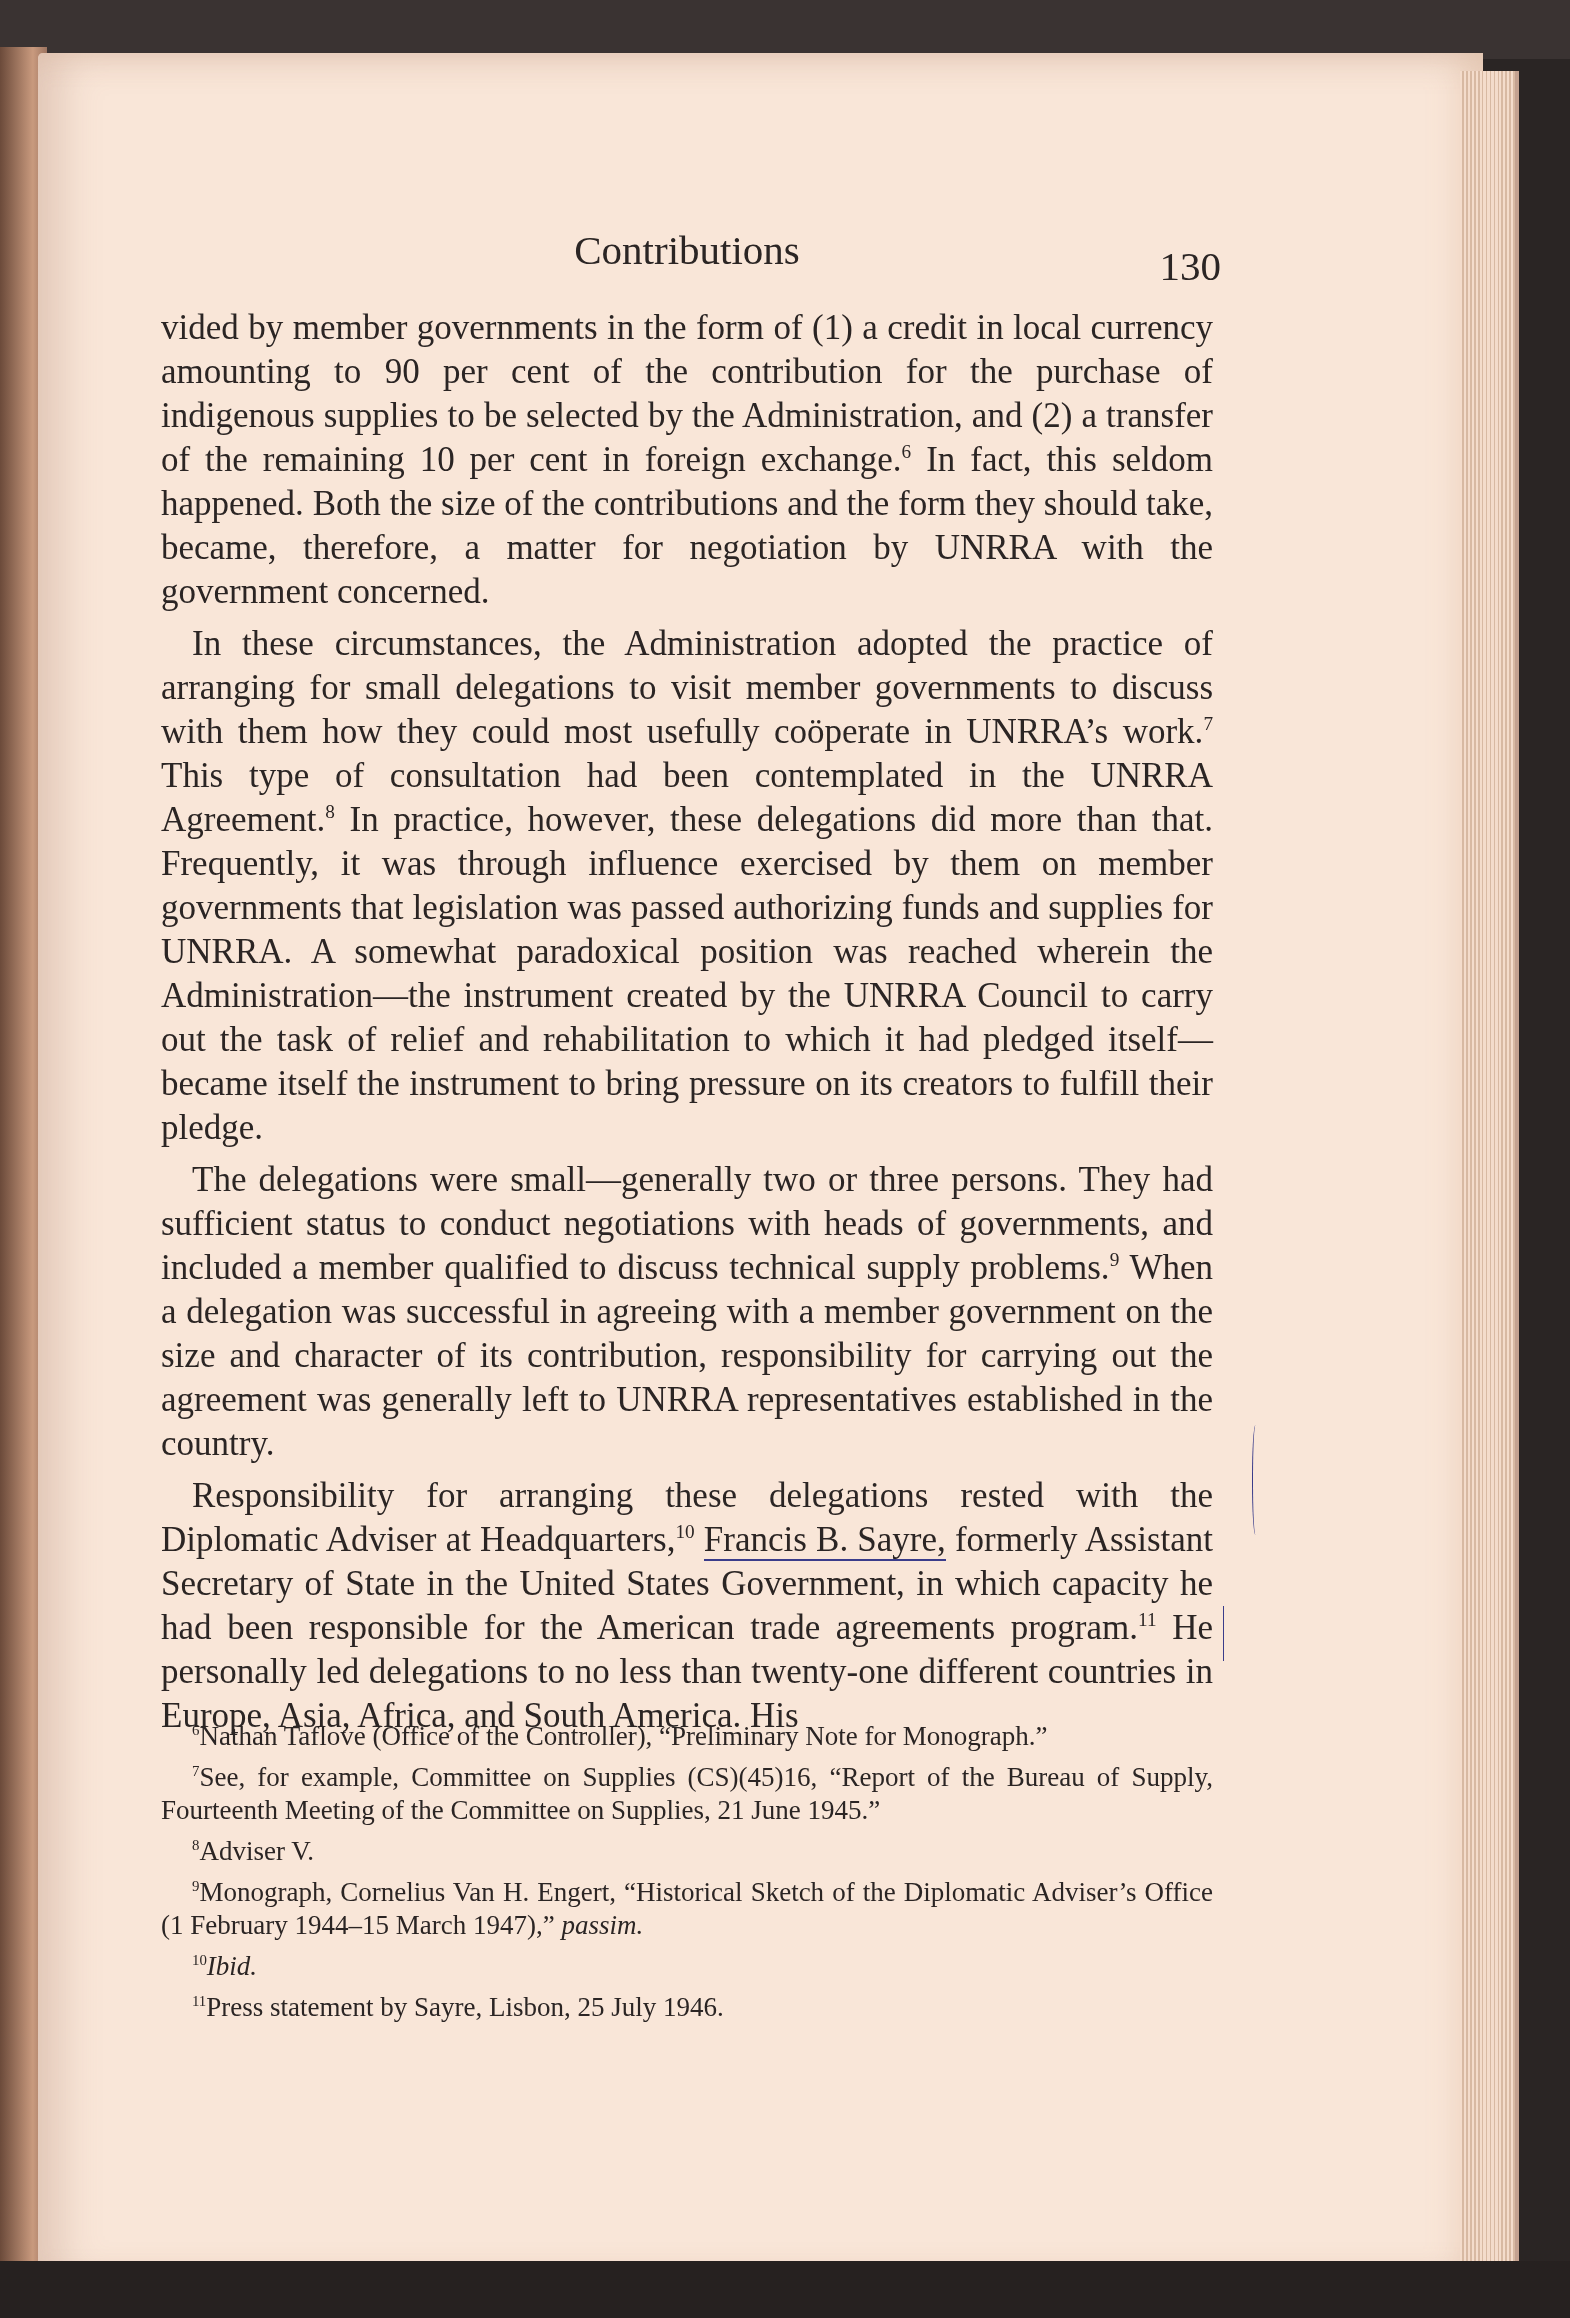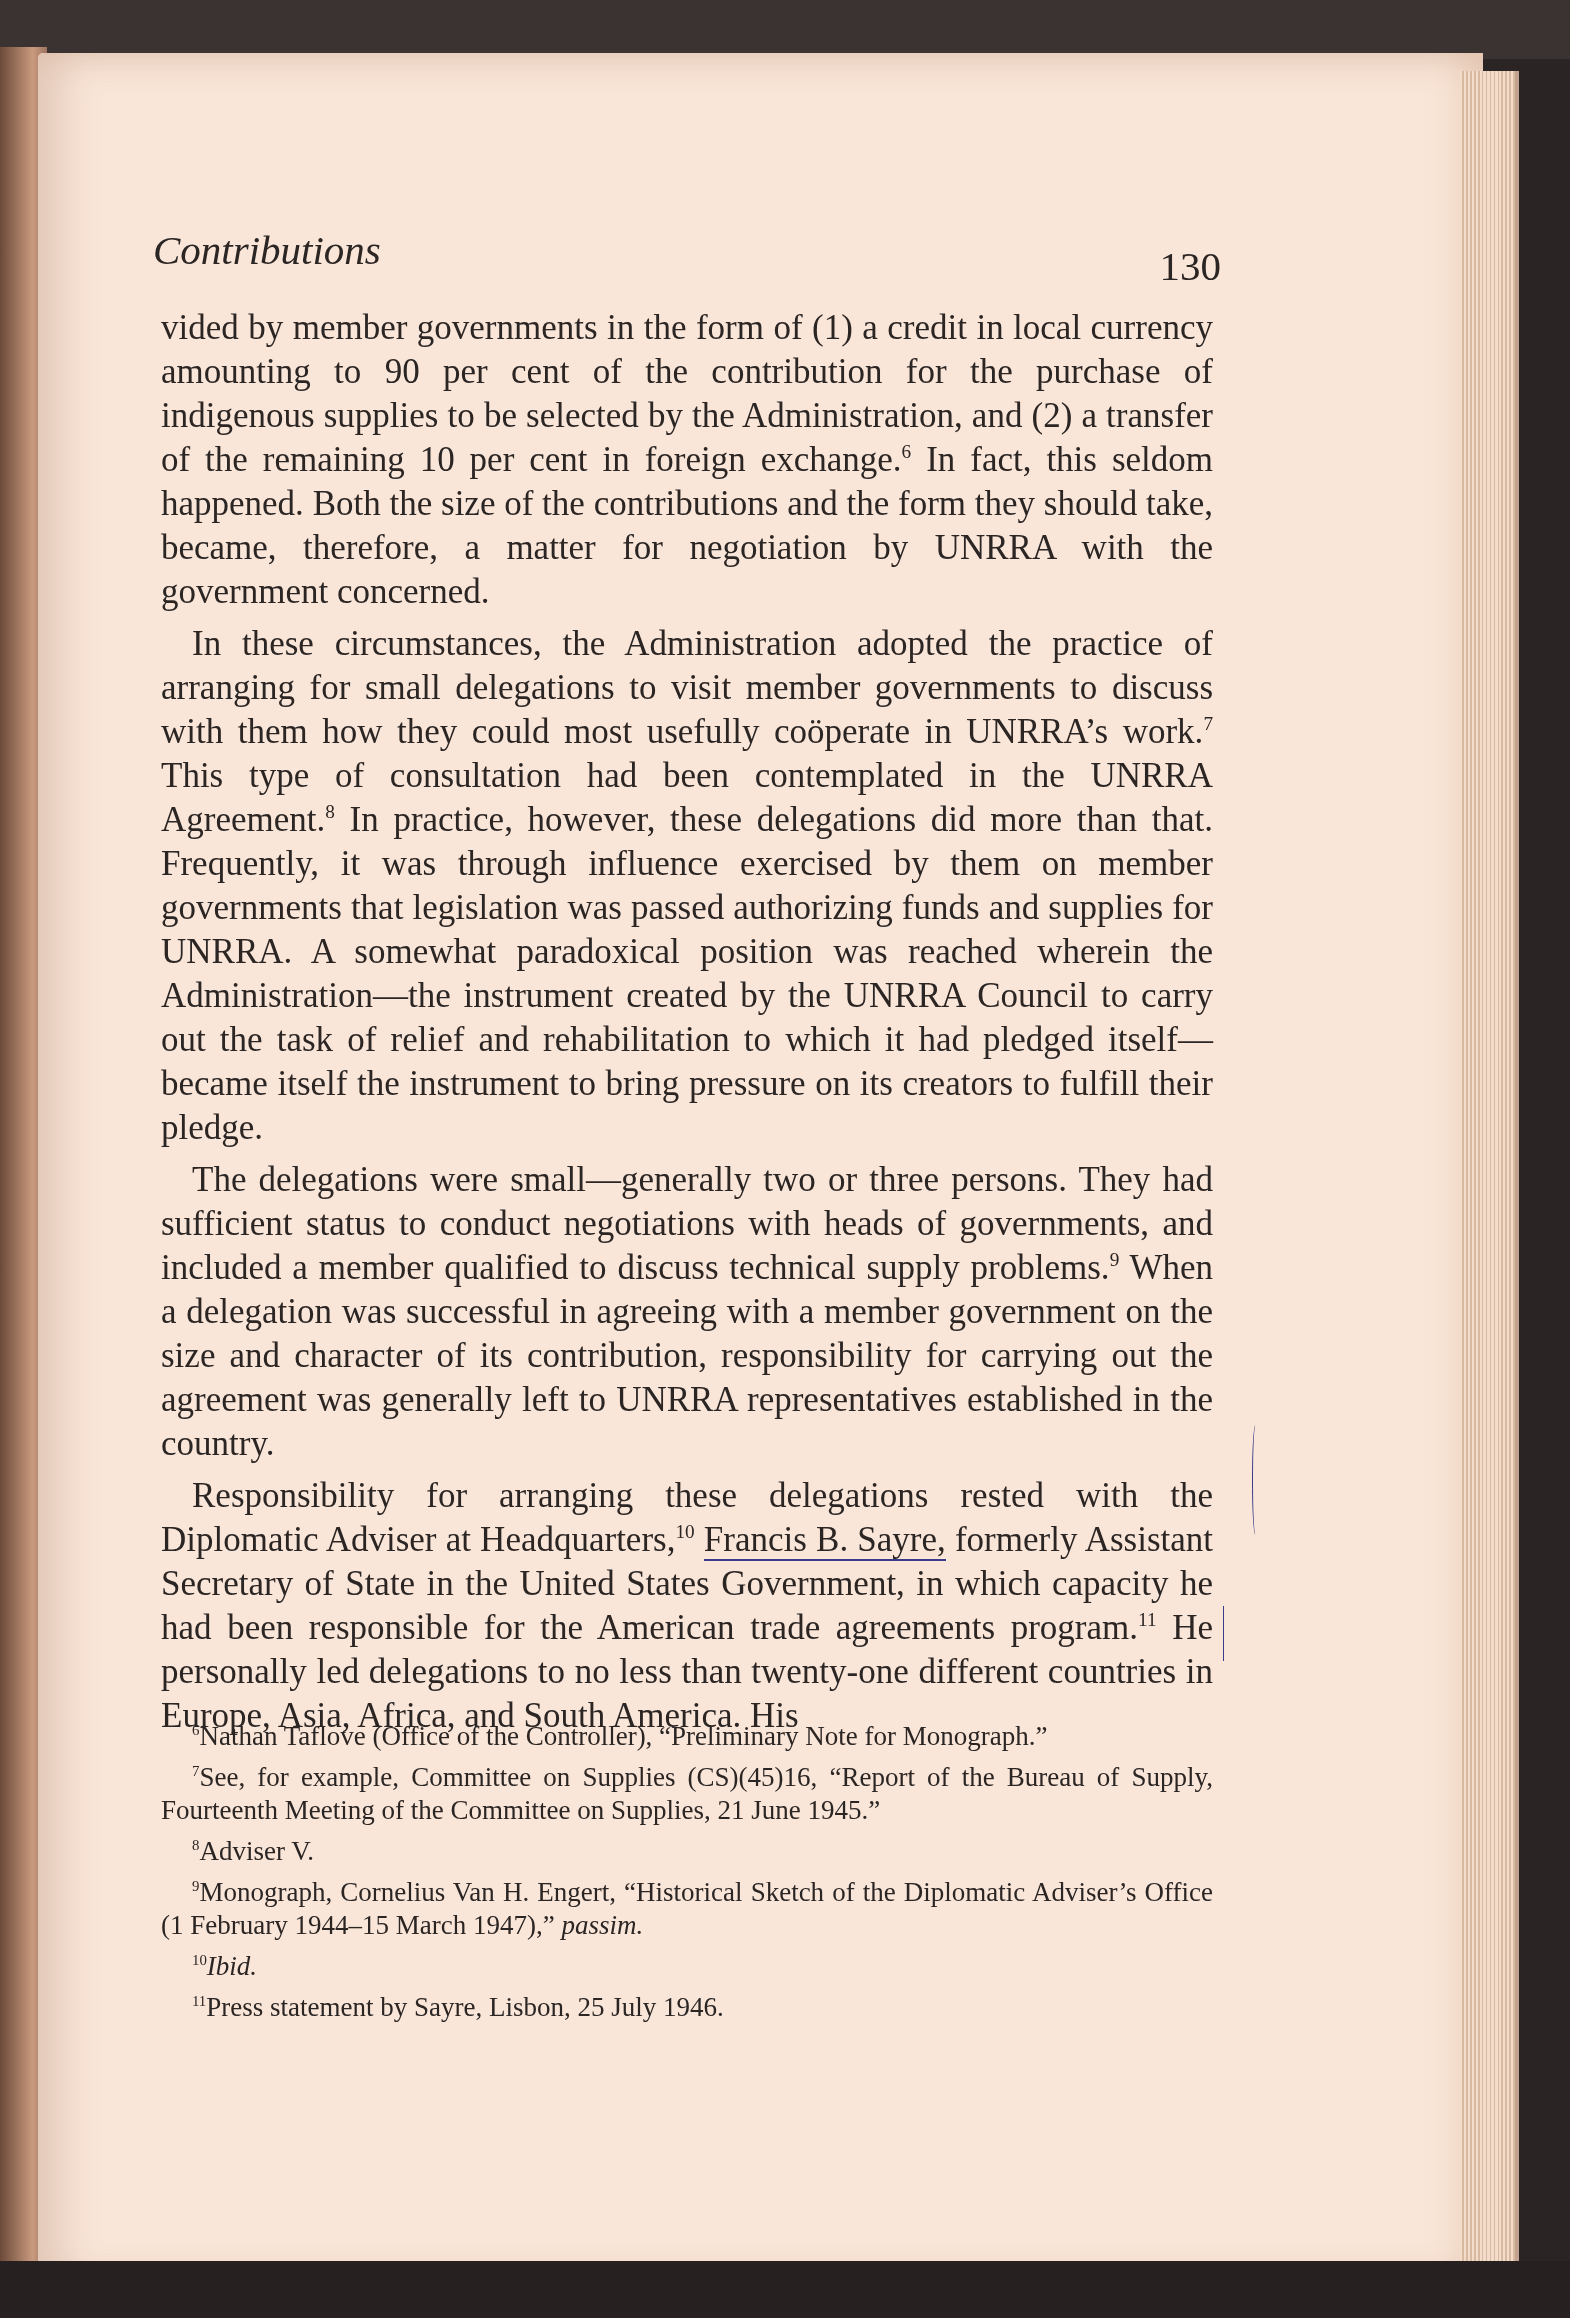--- a/index.html
+++ b/index.html
@@ -3,21 +3,21 @@
 <meta charset="utf-8">
 <style>
   html, body { margin:0; padding:0; }
   body { width:1570px; height:2319px; background:#2a2524; position:relative; overflow:hidden; font-family:"Liberation Serif","DejaVu Serif",serif; }
   .topband { position:absolute; left:0; top:0; width:1570px; height:59px; background:#3a3332; }
   .leftpage { position:absolute; left:0; top:47px; width:47px; height:2272px; background:linear-gradient(90deg,#6b4a3a,#c99a7e 70%,#9c7460); }
   .page { position:absolute; left:38px; top:53px; width:1445px; height:2230px; background:#f9e6d8; border-radius:4.7px 0 0 0; box-shadow: inset -23.6px 0 31px rgba(210,170,140,0.35), inset 23.6px 0 39px rgba(160,110,90,0.25); }
   .edges { position:absolute; left:1460px; top:71px; width:55px; height:2222px; background:repeating-linear-gradient(90deg,#f4dccb 0 2.4px,#d8b9a2 2.4px 3.9px); border-right:4.7px solid #c4a290; }
   .bottomband { position:absolute; left:0; top:2261px; width:1570px; height:57px; background:#262120; }
   .header { position:absolute; top:226px; left:153px; width:1068px; height:55px; }
-  .running-head { position:absolute; left:0; right:0; font-size:41px; color:#2b2524; top:0;font-style:italic; }
+  .running-head { position:absolute; left:0; right:0; text-align:center; font-size:41px; color:#2b2524; top:0; }
   .page-number { position:absolute; right:0; top:15.7px; font-size:41px; color:#2b2524; }
   .body { position:absolute; top:298px; left:153px; width:1068px; font-size:35px; line-height:44px; color:#2b2524; }
   .body p { margin:8px; text-align:justify; text-align-last:left; }
   .body p.indent { text-indent:31px; }
   sup { font-size:0.55em; vertical-align:0.7em; line-height:0; }
   .underline { border-bottom:2.4px solid #3a3c8a; }
   .notes { position:absolute; top:1712px; left:153px; width:1068px; font-size:27px; line-height:33px; color:#2b2524; }
   .notes p { margin:8px; text-align:justify; text-indent:31px; }
   .mark1 { position:absolute; left:1252px; top:1425px; width:6.3px; height:110px; border-left:1.6px solid #3a3c8a; border-radius:50%; }
   .mark2 { position:absolute; left:1223px; top:1606px; width:3.1px; height:55px; border-left:1.6px solid #3a3c8a; }

